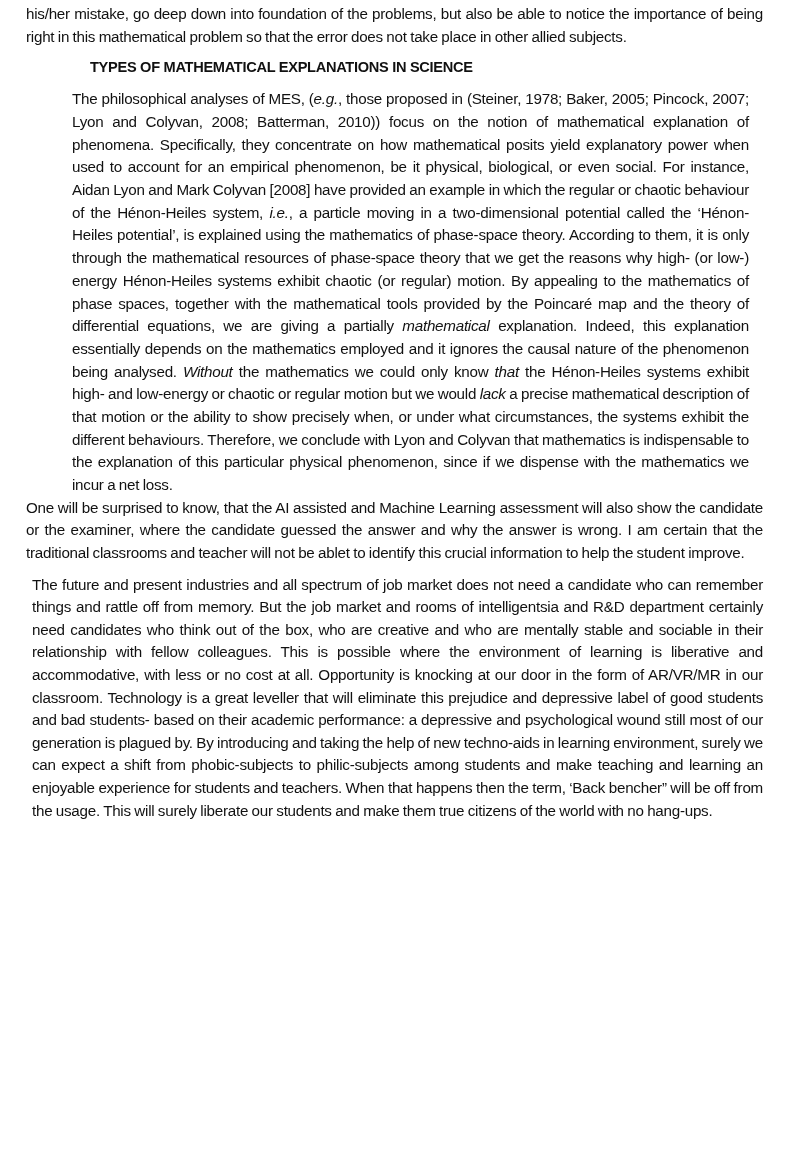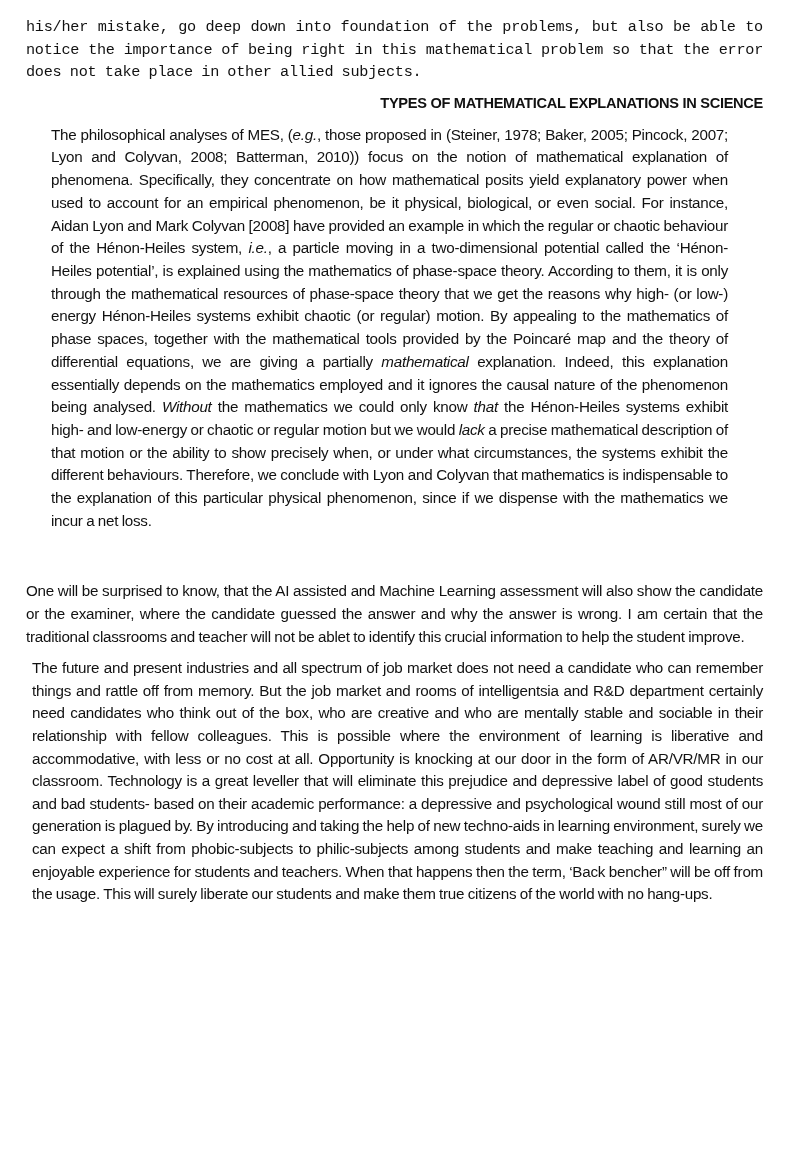--- a/index.html
+++ b/index.html
@@ -22,40 +22,40 @@
       width: 737px;
     }
     p {
       margin: 0;
       font-size: 15.2px;
       line-height: 22.6px;
       text-align: justify;
       letter-spacing: -0.25px;
       word-spacing: -0.5px;
     }
-    .p-intro { padding-top: 16px; font-family: Liberation Mono, monospace; }
+    .p-intro { padding-top: 3px; }
     .p-website { margin-top: 9px; }
     .heading {
       margin-top: 8px;
       margin-left: 64px;
       font-weight: bold;
       font-size: 14.6px;
       line-height: 22px;
       letter-spacing: -0.3px;
-      text-align: right;
+      text-align: left;
     }
     .quote {
       margin-top: 10px;
-      margin-left: 25px;
+      margin-left: 46px;
       width: 677px;
     }
     .quote p {
       line-height: 22.7px;
     }
-    .p-ai { margin-top: 48px; }
+    .p-ai { }
     .p-future { margin-top: 9px; margin-left: 6px; }
     em { font-style: italic; }
   </style>
 </head>
 <body>
 
 <div class="page">
   <p class="p-intro">his/her mistake, go deep down into foundation of the problems, but also be able to notice the importance of being right in this mathematical problem so that the error does not take place in other allied subjects.</p>
 
   <div class="heading">TYPES OF MATHEMATICAL EXPLANATIONS IN SCIENCE</div>

